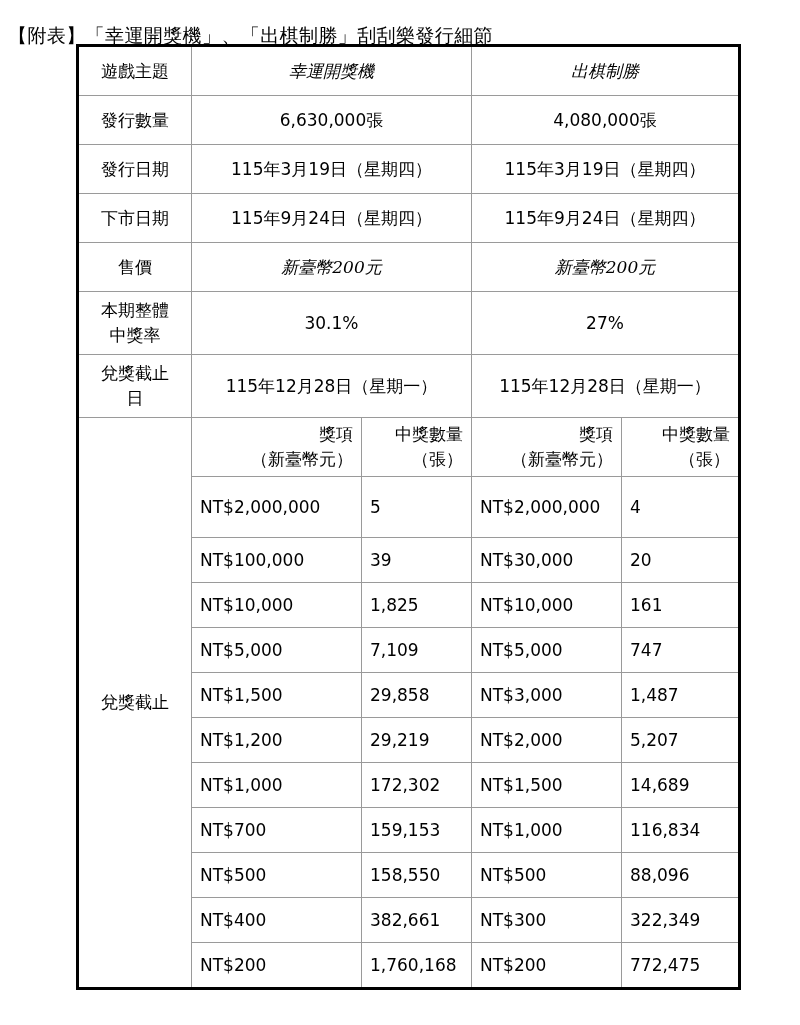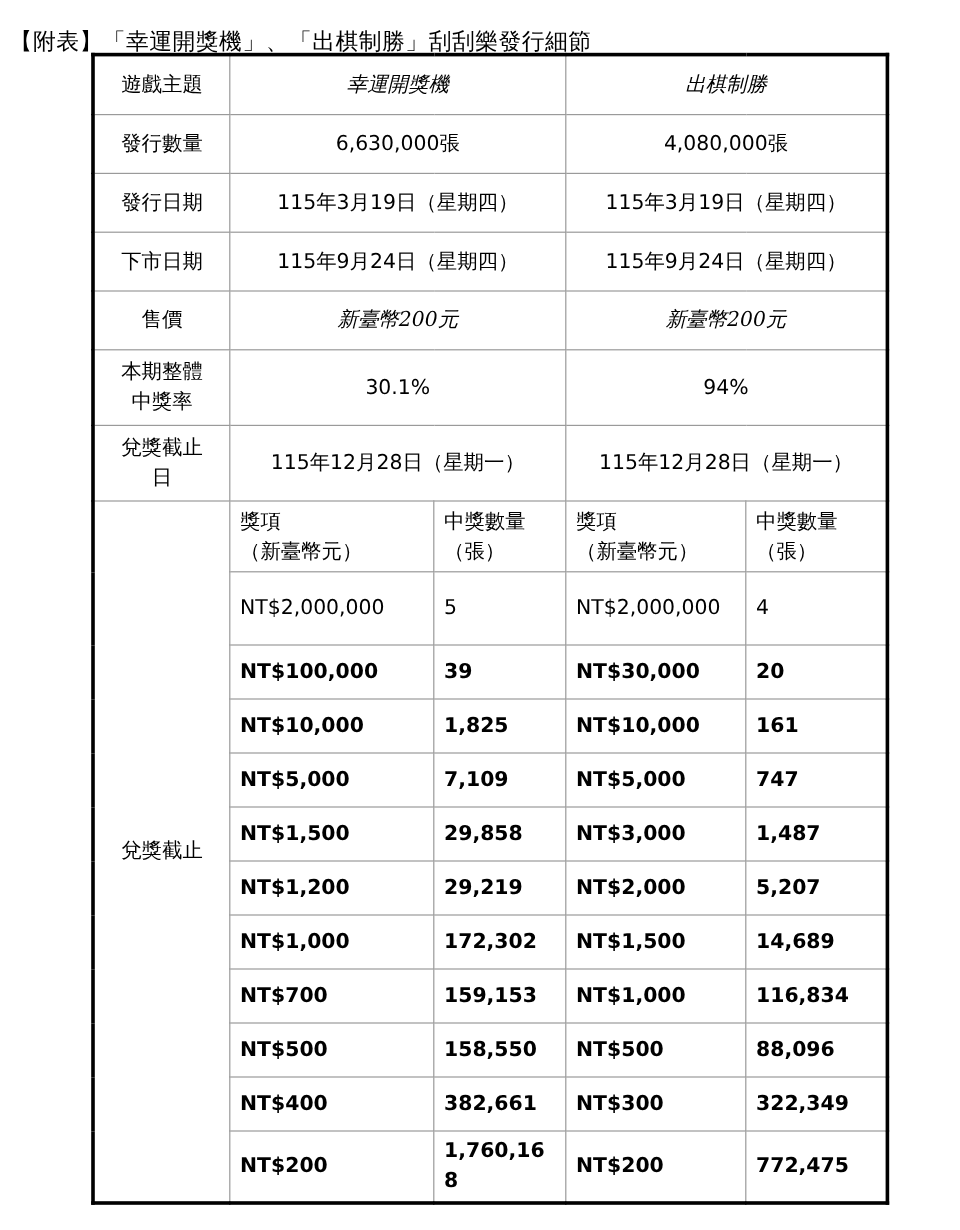--- a/index.html
+++ b/index.html
@@ -64,42 +64,42 @@
   .val-center {
     text-align: center;
     font-family: "DejaVu Sans", "Liberation Sans", sans-serif;
     font-size: 17px;
   }
   .val-center.serifcn {
     font-family: "DejaVu Serif", "Liberation Serif", serif;
     font-style: italic;
   }
   .head-sub {
-    text-align: left;
+    text-align: right;
     font-family: Liberation Sans, sans-serif;
     font-size: 17px;
     line-height: 30px;
     padding-top: 8px;
     padding-bottom: 8px;
   }
   .num-cell {
     text-align: left;
     font-family: "DejaVu Sans", "Liberation Sans", sans-serif;
     font-size: 17px;
     word-break: break-all;
   }
   .merged-label {
     text-align: center;
     vertical-align: middle;
     font-family: "DejaVu Serif", "Liberation Serif", serif;
     font-size: 17px;
   }
   .r-tall td { height: 54px; }
   .r-std td { height: 40px; }
-  .r-prize td { height: 36px; font-weight: bold; }
+  .r-prize td { height: 36px; }
   .r-first-prize td { height: 52px; }
 </style>
 </head>
 <body>
 
 <div id="page">
 
   <div class="doc-title">【附表】「幸運開獎機」、「出棋制勝」刮刮樂發行細節</div>
 
   <div class="table-wrap">
@@ -136,21 +136,21 @@
           <td class="label-cell">售價</td>
           <td class="val-center serifcn" colspan="2">新臺幣200元</td>
           <td class="val-center serifcn" colspan="2">新臺幣200元</td>
         </tr>
         <tr class="r-tall">
           <td class="label-cell">
             <div>本期整體</div>
             <div>中獎率</div>
           </td>
           <td class="val-center" colspan="2">30.1%</td>
-          <td class="val-center" colspan="2">94%</td>
+          <td class="val-center" colspan="2">27%</td>
         </tr>
         <tr class="r-tall">
           <td class="label-cell">
             <div>兌獎截止</div>
             <div>日</div>
           </td>
           <td class="val-center" colspan="2">115年12月28日（星期一）</td>
           <td class="val-center" colspan="2">115年12月28日（星期一）</td>
         </tr>
 

